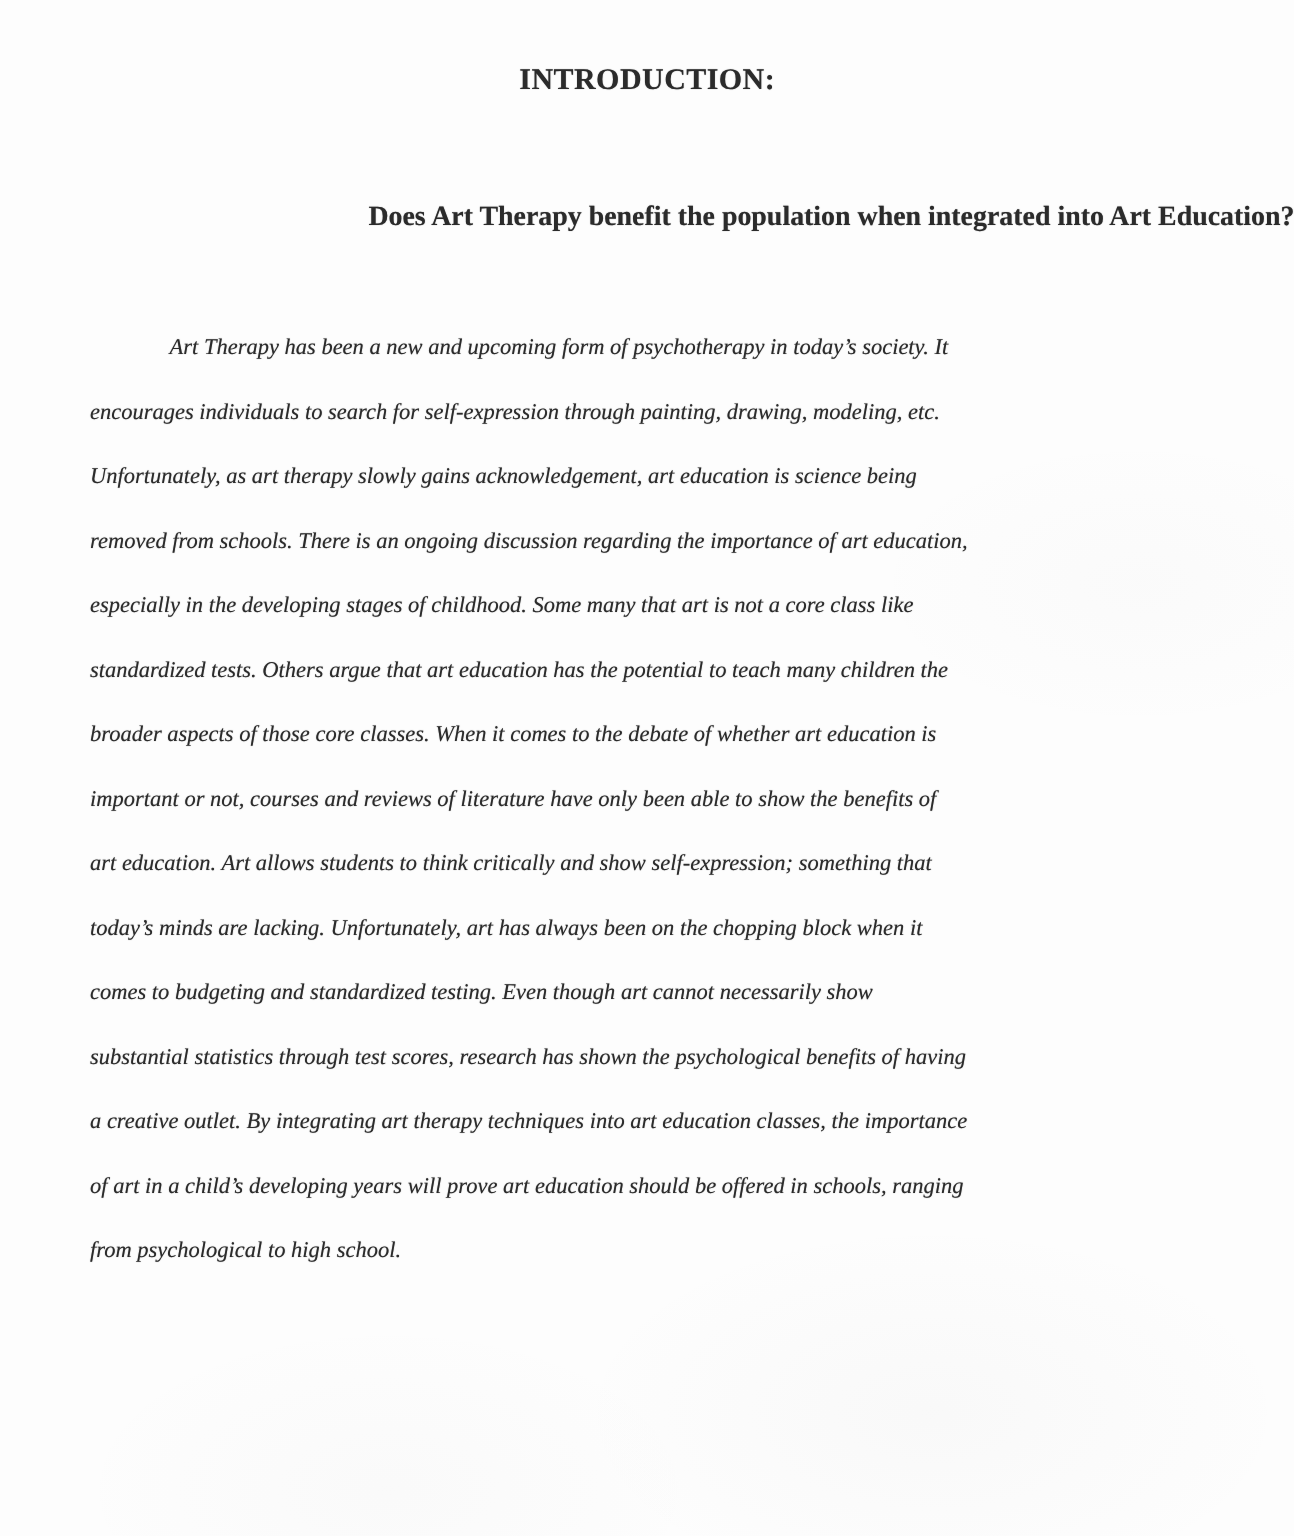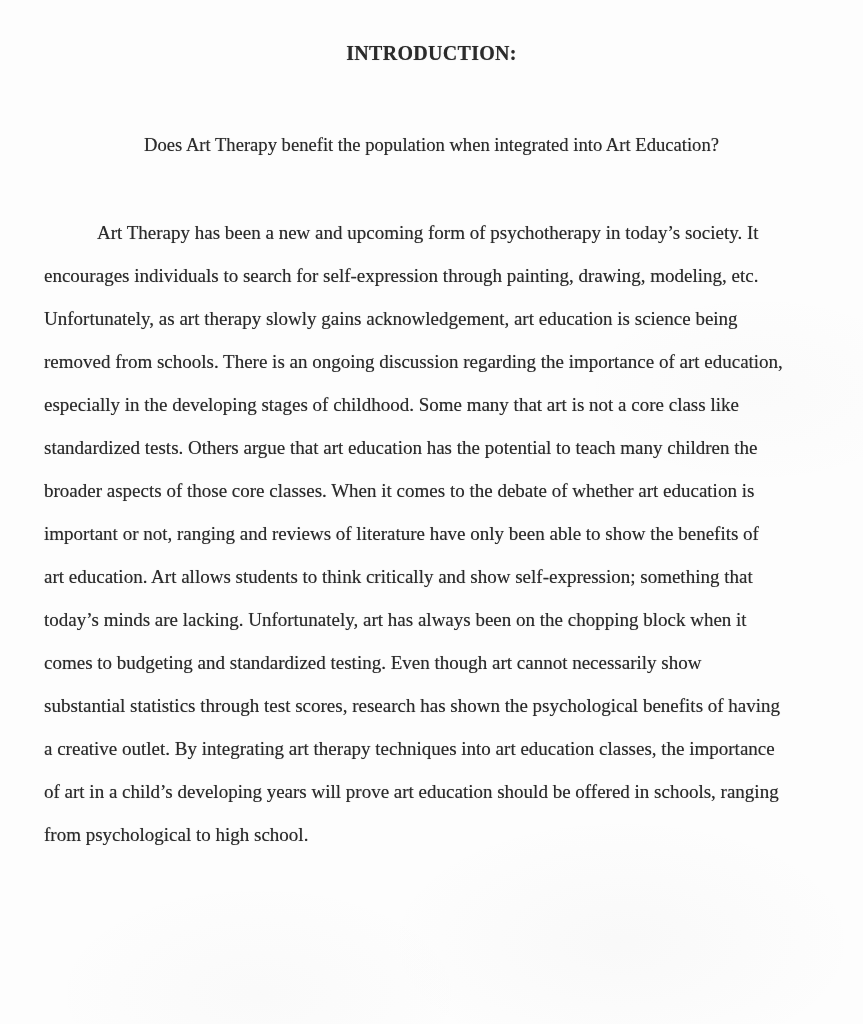--- a/index.html
+++ b/index.html
@@ -29,30 +29,31 @@
     margin: 0;
     padding-top: 32px;
     text-align: center;
     font-size: 20px;
     line-height: 43px;
     font-weight: bold;
     letter-spacing: 0.3px;
   }
   .question {
     margin: 48px 0 0 0;
-    text-align: center;
+    text-align: right;
     font-size: 18.6px;
     line-height: 43px;
-    font-weight: normal;
+    font-weight: bold;
   }
   .body-par {
     margin-top: 45px;
-    padding-left: 44px;
-    font-size: 19px;
+    padding-left: 60px;
+    font-size: 15px;
     line-height: 43px;
+    font-style: italic;
   }
   .para-line {
     white-space: nowrap;
   }
   .para-line:first-child {
     padding-left: 53px; 
   }
 </style>
 </head>
 <body>
@@ -63,21 +64,21 @@
   <p class="question txt">Does Art Therapy benefit the population when integrated into Art Education?</p>
 
   <div class="body-par txt">
       <div class="para-line">Art Therapy has been a new and upcoming form of psychotherapy in today’s society. It</div>
       <div class="para-line">encourages individuals to search for self-expression through painting, drawing, modeling, etc.</div>
       <div class="para-line">Unfortunately, as art therapy slowly gains acknowledgement, art education is science being</div>
       <div class="para-line">removed from schools. There is an ongoing discussion regarding the importance of art education,</div>
       <div class="para-line">especially in the developing stages of childhood. Some many that art is not a core class like</div>
       <div class="para-line">standardized tests. Others argue that art education has the potential to teach many children the</div>
       <div class="para-line">broader aspects of those core classes. When it comes to the debate of whether art education is</div>
-      <div class="para-line">important or not, ranging and reviews of literature have only been able to show the benefits of</div>
+      <div class="para-line">important or not, courses and reviews of literature have only been able to show the benefits of</div>
       <div class="para-line">art education. Art allows students to think critically and show self-expression; something that</div>
       <div class="para-line">today’s minds are lacking. Unfortunately, art has always been on the chopping block when it</div>
       <div class="para-line">comes to budgeting and standardized testing. Even though art cannot necessarily show</div>
       <div class="para-line">substantial statistics through test scores, research has shown the psychological benefits of having</div>
       <div class="para-line">a creative outlet. By integrating art therapy techniques into art education classes, the importance</div>
       <div class="para-line">of art in a child’s developing years will prove art education should be offered in schools, ranging</div>
       <div class="para-line">from psychological to high school.</div>
     </div>
 </div>
 

